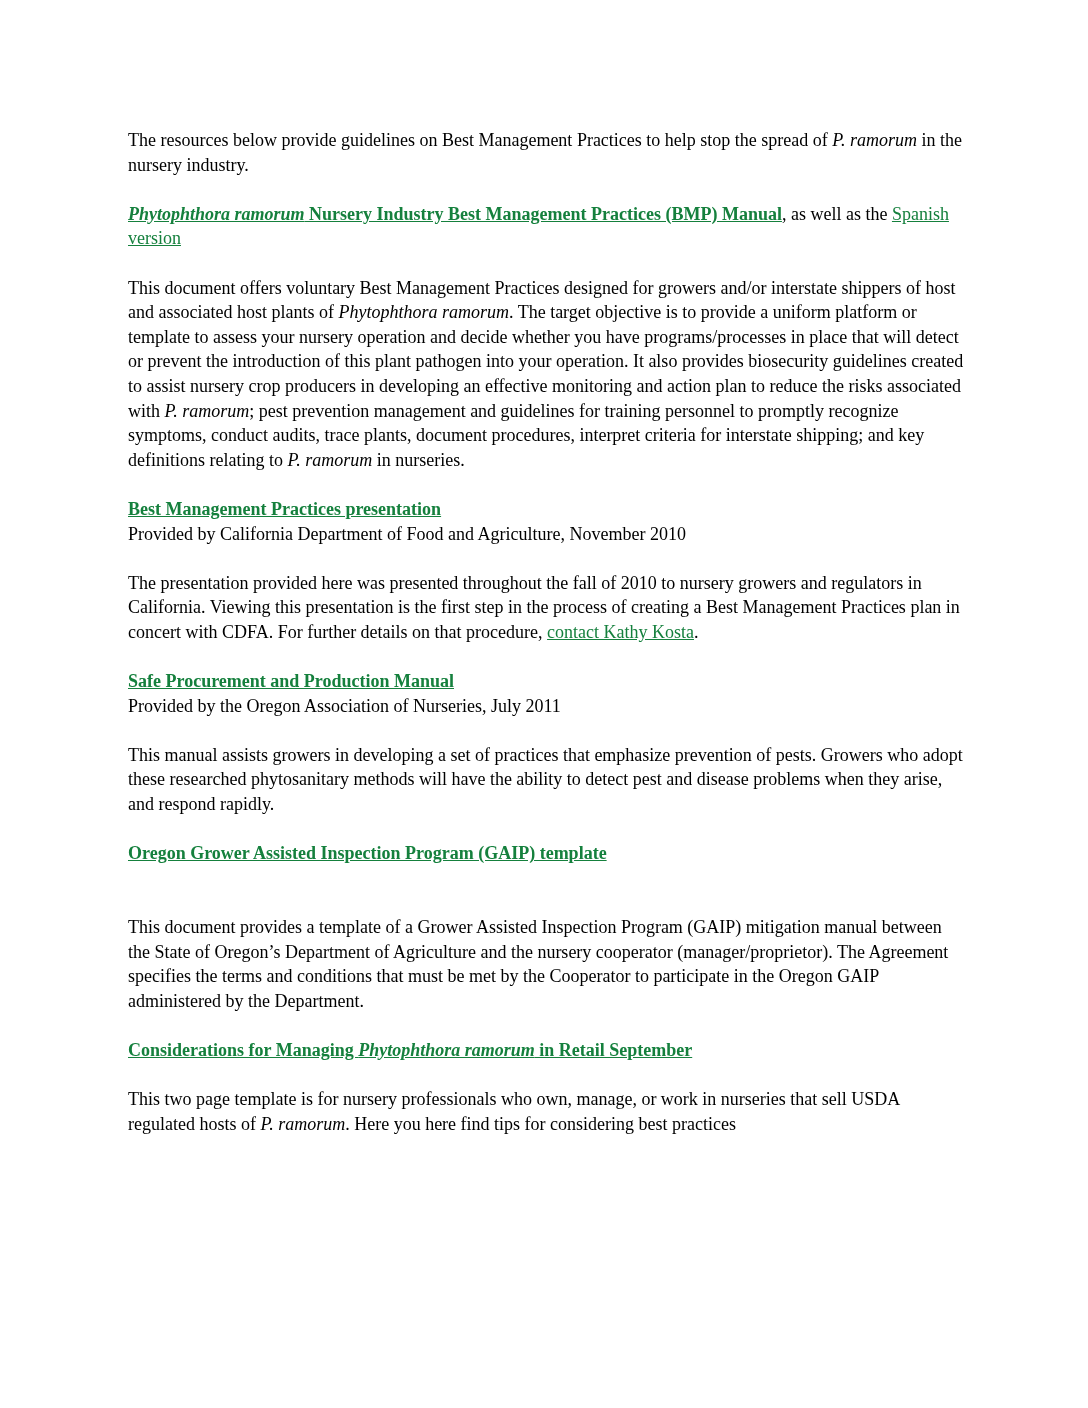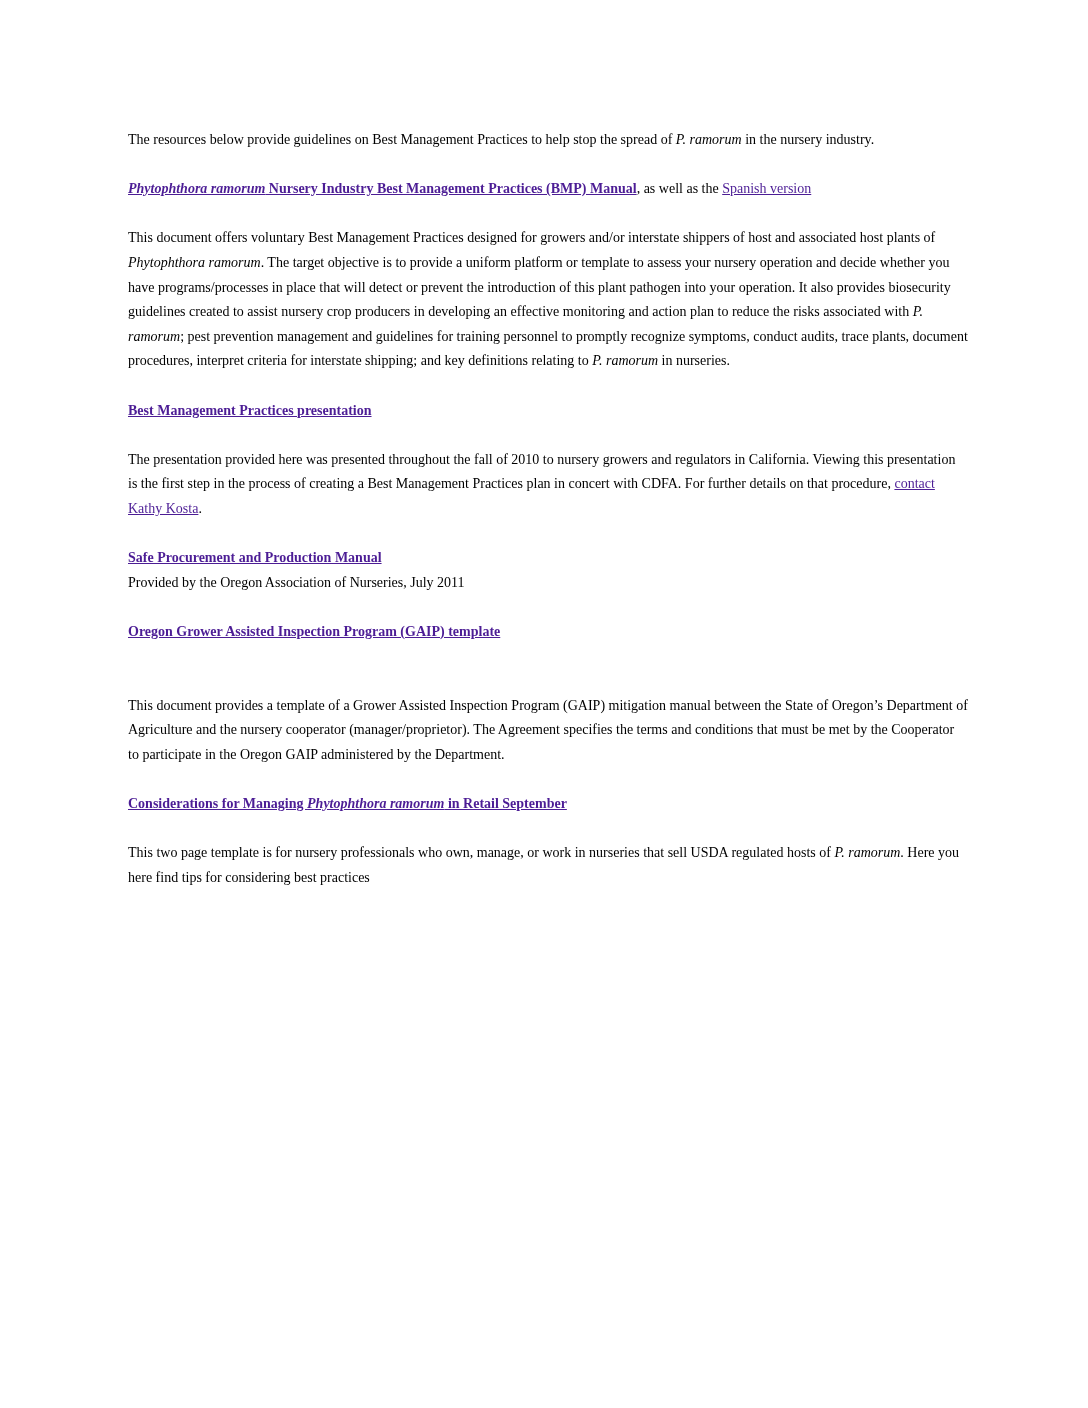--- a/index.html
+++ b/index.html
@@ -1,51 +1,53 @@
 <!DOCTYPE html>
 <html><head>
 <meta charset="utf-8">
 <style>
   html, body { margin: 0; padding: 0; background: #ffffff; }
   body { width: 1088px; height: 1408px; position: relative; overflow: hidden; }
   .page {
     position: absolute; left: 128px; top: 128px; width: 840px;
     font-family: "Liberation Serif", "DejaVu Serif", serif;
-    font-size: 14px; line-height: 24.6px; color: #000;
+    font-size: 18px; line-height: 24.6px; color: #000;
   }
   p { margin: 0 0 24.6px 0; }
-  a { color: #4c1d95; text-decoration: underline; }
+  a { color: #15803d; text-decoration: underline; }
   a.title { font-weight: bold; }
   i { font-style: italic; }
   .spacer { height: 24.6px; }
 </style>
 </head>
 <body>
 
 <div class="page">
 
   <p><span>The resources below provide guidelines on Best Management Practices to help stop the spread of </span><i>P. ramorum</i><span> in the nursery industry.</span></p>
 
   <div>
     <a class="title" href="#"><i>Phytophthora ramorum</i><span> Nursery Industry Best Management Practices (BMP) Manual</span></a><span>, as well as the </span><a href="#">Spanish version</a><br>
   </div>
   <div class="spacer"></div>
   <p><span>This document offers voluntary Best Management Practices designed for growers and/or interstate shippers of host and associated host plants of </span><i>Phytophthora ramorum</i><span>. The target objective is to provide a uniform platform or template to assess your nursery operation and decide whether you have programs/processes in place that will detect or prevent the introduction of this plant pathogen into your operation. It also provides biosecurity guidelines created to assist nursery crop producers in developing an effective monitoring and action plan to reduce the risks associated with </span><i>P. ramorum</i><span>; pest prevention management and guidelines for training personnel to promptly recognize symptoms, conduct audits, trace plants, document procedures, interpret criteria for interstate shipping; and key definitions relating to </span><i>P. ramorum</i><span> in nurseries.</span></p>
 
   <div>
     <a class="title" href="#">Best Management Practices presentation</a><br>
+    <span>Provided by California Department of Food and Agriculture, November 2010</span>
   </div>
   <div class="spacer"></div>
   <p><span>The presentation provided here was presented throughout the fall of 2010 to nursery growers and regulators in California. Viewing this presentation is the first step in the process of creating a Best Management Practices plan in concert with CDFA. For further details on that procedure, </span><a href="#">contact Kathy Kosta</a><span>.</span></p>
 
   <div>
     <a class="title" href="#">Safe Procurement and Production Manual</a><br>
     <span>Provided by the Oregon Association of Nurseries, July 2011</span>
   </div>
   <div class="spacer"></div>
+  <p>This manual assists growers in developing a set of practices that emphasize prevention of pests. Growers who adopt these researched phytosanitary methods will have the ability to detect pest and disease problems when they arise, and respond rapidly.</p>
 
   <div>
     <a class="title" href="#">Oregon Grower Assisted Inspection Program (GAIP) template</a><br>
     <span>&nbsp;</span>
   </div>
   <div class="spacer"></div>
   <p>This document provides a template of a Grower Assisted Inspection Program (GAIP) mitigation manual between the State of Oregon’s Department of Agriculture and the nursery cooperator (manager/proprietor). The Agreement specifies the terms and conditions that must be met by the Cooperator to participate in the Oregon GAIP administered by the Department.</p>
 
   <div>
     <a class="title" href="#"><span>Considerations for Managing </span><i>Phytophthora ramorum</i><span> in Retail September</span></a><br>

